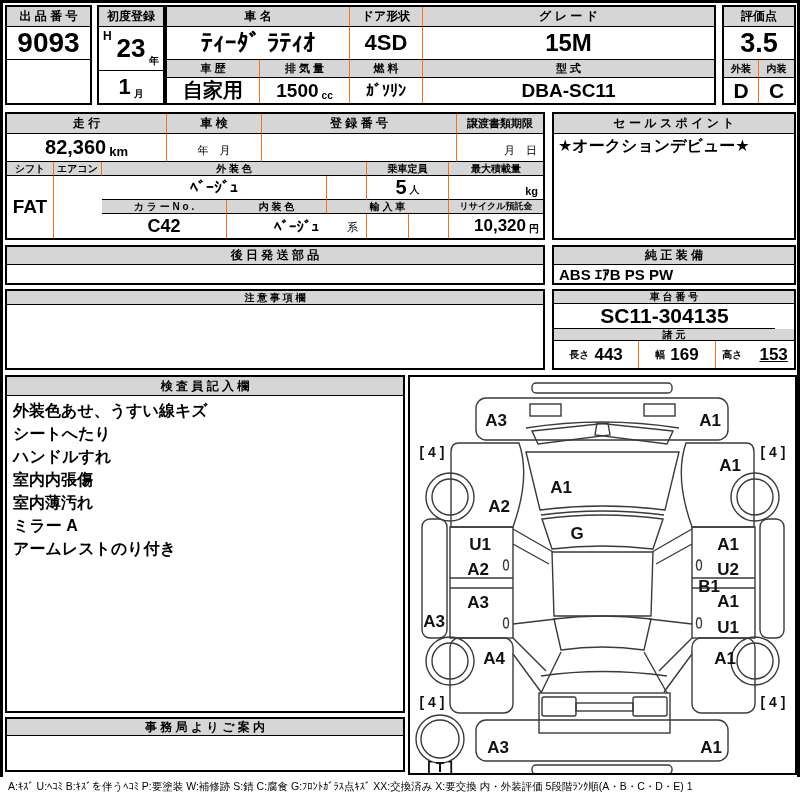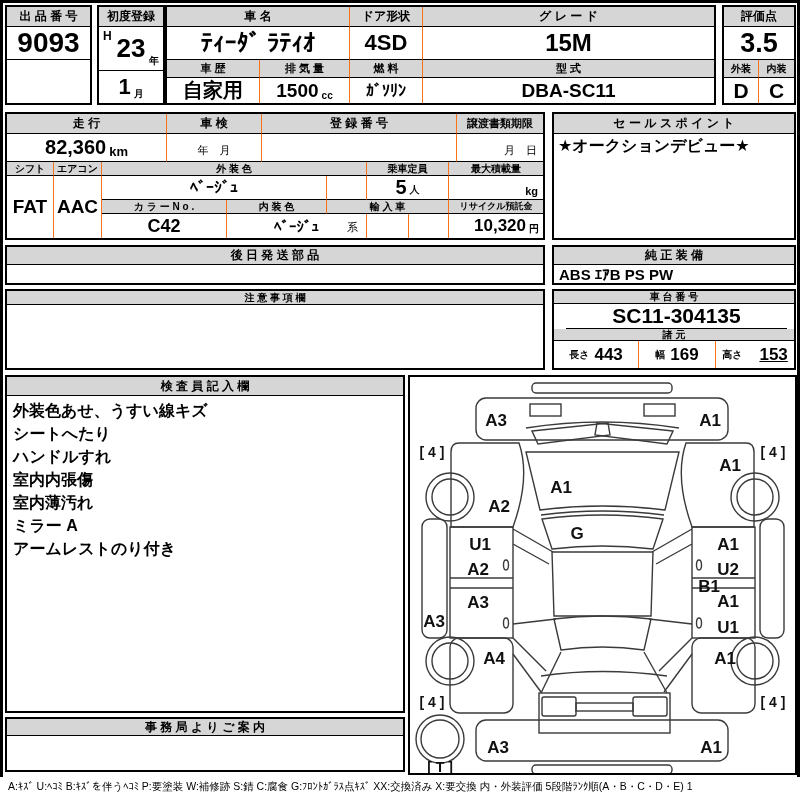--- a/index.html
+++ b/index.html
@@ -92,21 +92,20 @@
     <div class="cell bdr bdb" style="left:255px;top:20px;width:195px;height:28px;"></div>
     <div class="cell bdb" style="left:450px;top:20px;width:86px;height:28px;font-size:11px;align-items:flex-end;justify-content:flex-end;padding:0 6px 3px 0;">月　日</div>
 
     <div class="cell hd bdr hds" style="left:0;top:48px;width:47px;height:14px;">シフト</div>
     <div class="cell hd bdr hds" style="left:47px;top:48px;width:48px;height:14px;">エアコン</div>
     <div class="cell hd bdr hds" style="left:95px;top:48px;width:265px;height:14px;">外 装 色</div>
     <div class="cell hd bdr hds" style="left:360px;top:48px;width:82px;height:14px;">乗車定員</div>
     <div class="cell hd hds" style="left:442px;top:48px;width:94px;height:14px;">最大積載量</div>
 
     <div class="cell v bdr" style="left:0;top:62px;width:47px;height:62px;font-size:19px;">FAT</div>
-    <div class="cell v bdr" style="left:47px;top:62px;width:48px;height:62px;font-size:19px;">AAC</div>
 
     <div class="cell v bdr bdb" style="left:95px;top:62px;width:225px;height:24px;font-size:16px;">ﾍﾞｰｼﾞｭ</div>
     <div class="cell bdr bdb" style="left:320px;top:62px;width:40px;height:24px;"></div>
     <div class="cell bdr bdb" style="left:360px;top:62px;width:82px;height:24px;">
       <span class="v" style="font-size:20px;">5</span>
       <span class="u">人</span>
     </div>
     <div class="cell bdb" style="left:442px;top:62px;width:94px;height:24px;justify-content:flex-end;align-items:flex-end;padding:0 5px 2px 0;font-size:11px;font-weight:700;">kg</div>
 
     <div class="cell hd bdr hds" style="left:95px;top:86px;width:125px;height:14px;">カ ラ ー N o .</div>
@@ -142,21 +141,21 @@
     <div class="cell v left" style="left:0;top:18px;width:240px;height:18px;font-size:15px;padding-left:5px;">ABS ｴｱB PS PW</div>
   </div>
 
   <div class="box" style="left:5px;top:289px;width:540px;height:81px;">
     <div class="cell hd hds" style="left:0;top:0;width:536px;height:14px;">注 意 事 項 欄</div>
     <div class="cell" style="left:0;top:14px;width:536px;height:63px;"></div>
   </div>
 
   <div class="box" style="left:552px;top:289px;width:244px;height:81px;">
     <div class="cell hd hds" style="left:0;top:0;width:240px;height:13px;">車 台 番 号</div>
-    <div class="cell v bdb" style="left:0;top:13px;width:221px;height:25px;font-size:21px;margin-left:12px;">SC11-304135</div>
+    <div class="cell v bdb" style="left:0;top:13px;width:221px;height:25px;font-size:21px;">SC11-304135</div>
     <div class="cell hd hds" style="left:0;top:38px;width:240px;height:12px;">諸 元</div>
     <div class="cell bdr" style="left:0;top:50px;width:85px;height:27px;">
       <span style="font-size:10px;font-weight:700;margin-right:5px;">長さ</span>
       <span class="v" style="font-size:17px;">443</span>
     </div>
     <div class="cell bdr" style="left:85px;top:50px;width:77px;height:27px;">
       <span style="font-size:10px;font-weight:700;margin-right:5px;">幅</span>
       <span class="v" style="font-size:17px;">169</span>
     </div>
     <div class="cell" style="left:162px;top:50px;width:78px;height:27px;gap:12px;">

